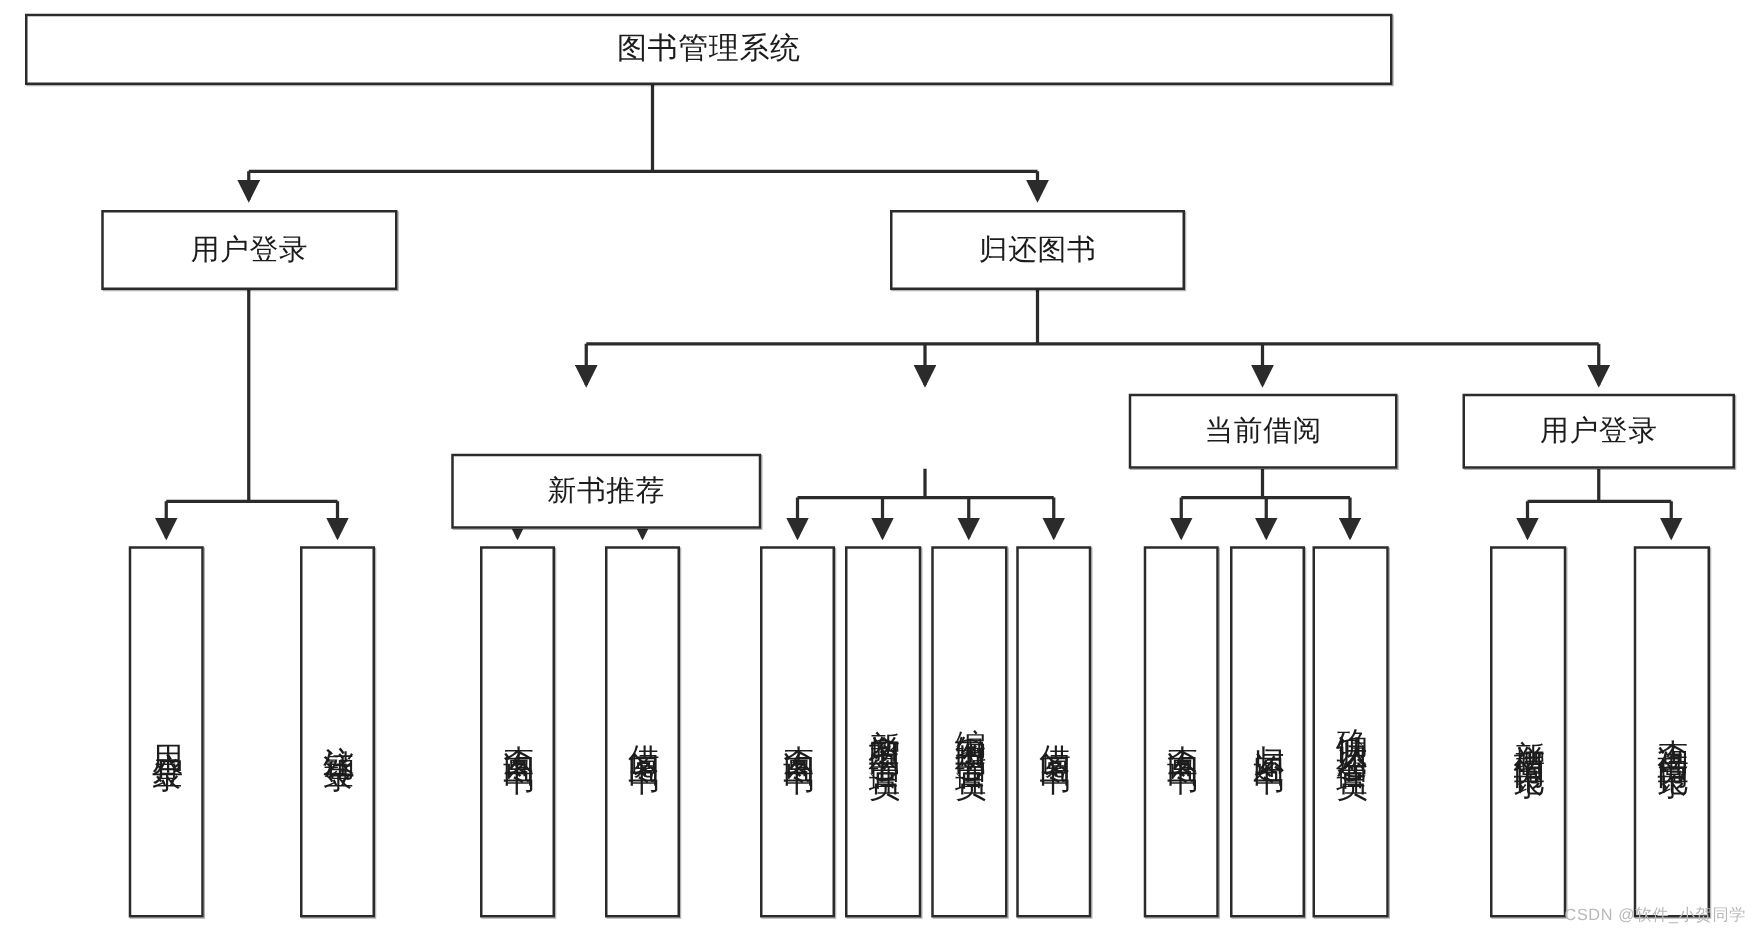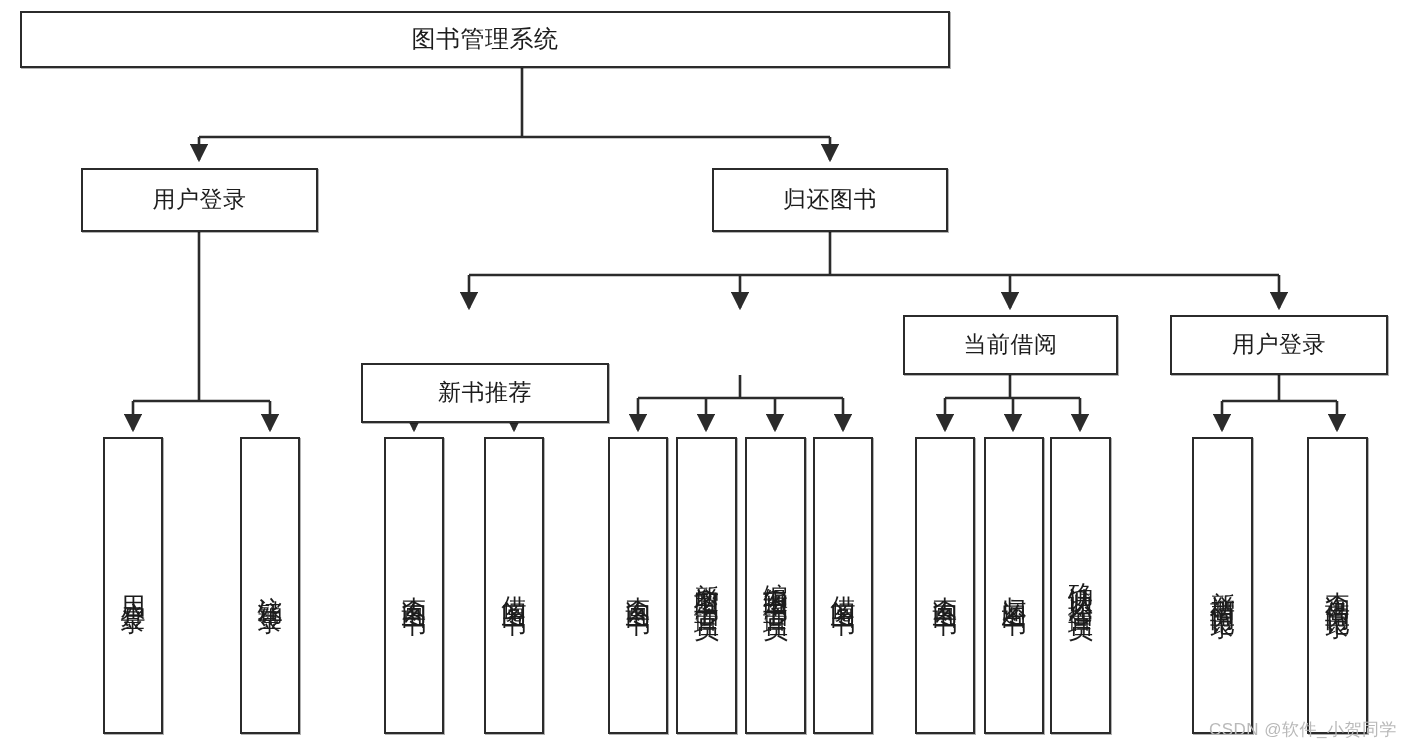--- a/index.html
+++ b/index.html
@@ -57,21 +57,21 @@
     writing-mode: vertical-rl;
     text-orientation: upright;
     font-size: 25px;
     letter-spacing: 5px;
     line-height: 1;
   }
   .watermark {
     position: absolute;
     right: 8px;
     bottom: 6px;
-    font-size: 17px;
+    font-size: 13px;
     color: #b9b9b9;
     letter-spacing: 0.5px;
     z-index: 5;
     white-space: nowrap;
   }
 </style>
 </head>
 <body>
 
 <div id="canvas">
@@ -119,21 +119,21 @@
       <path d="M 1013 398 L 1013 430" marker-end="url(#arrow)"></path>
       <path d="M 1080 398 L 1080 430" marker-end="url(#arrow)"></path>
 
       <path d="M 1279 375 L 1279 401"></path>
       <path d="M 1222 401 L 1337 401"></path>
       <path d="M 1222 401 L 1222 430" marker-end="url(#arrow)"></path>
       <path d="M 1337 401 L 1337 430" marker-end="url(#arrow)"></path>
     </g>
   </svg>
 
-  <div class="node root horizontal" style="left:20px; top:11px; width:930px; height:57px;">
+  <div class="node root horizontal" style="left:20px; top:11px; width:1094px; height:57px;">
     <span class="label">图书管理系统</span>
   </div>
 
   <div class="node horizontal" style="left:81px; top:168px; width:237px; height:64px;">
     <span class="label">用户登录</span>
   </div>
 
   <div class="node horizontal" style="left:712px; top:168px; width:236px; height:64px;">
     <span class="label">归还图书</span>
   </div>

